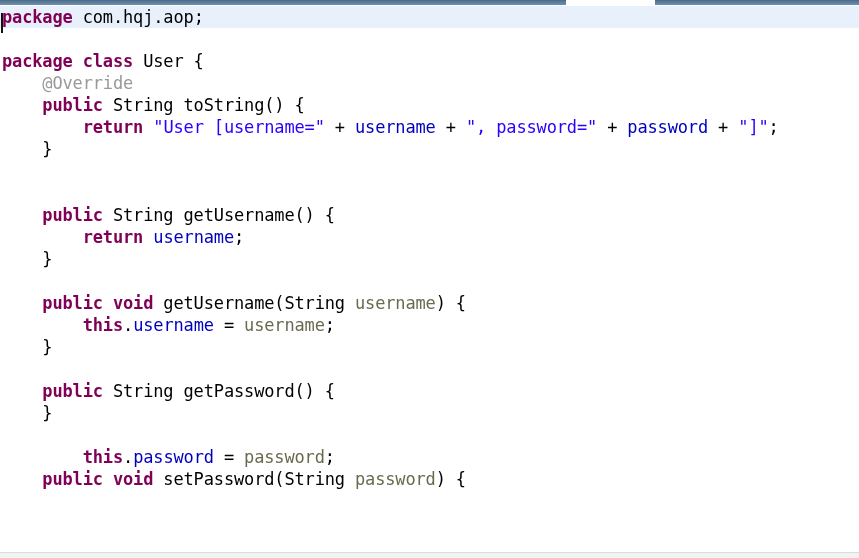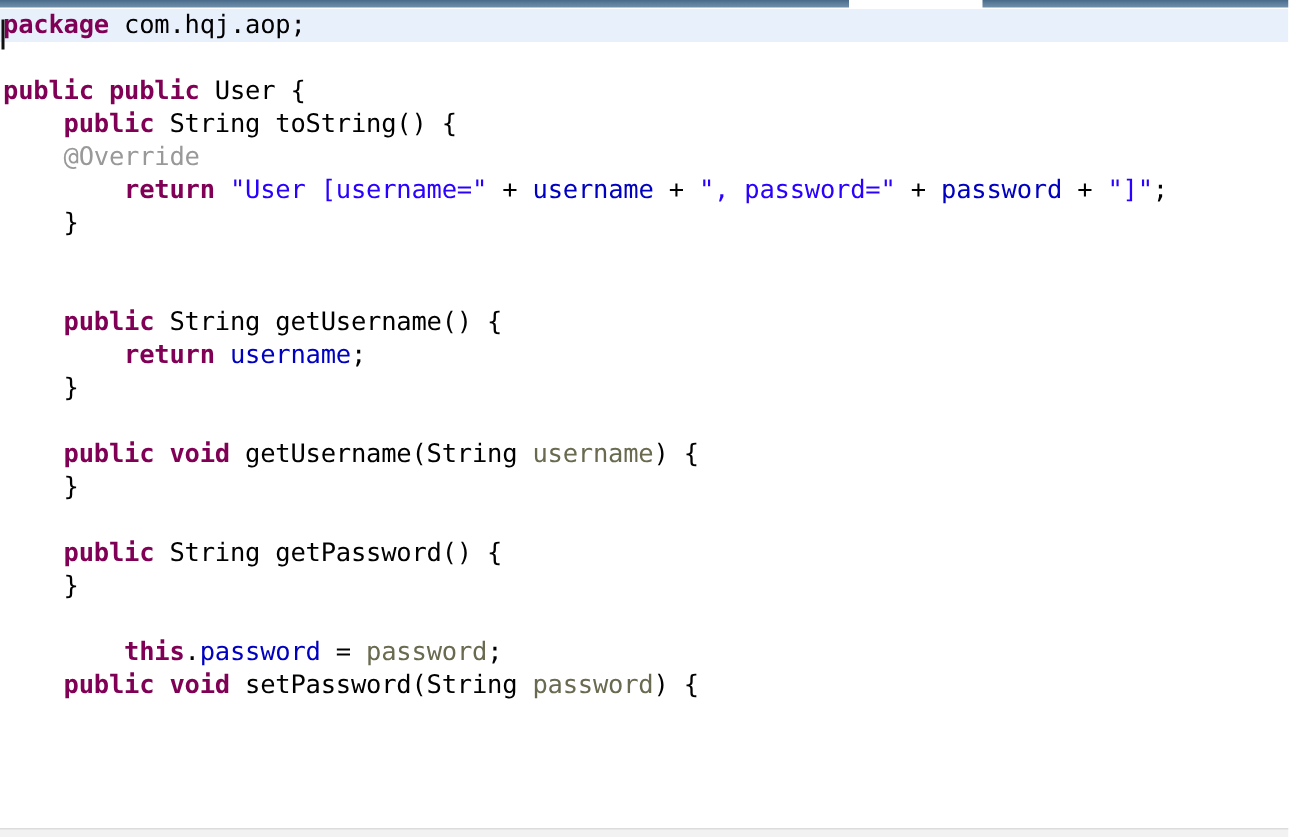--- a/index.html
+++ b/index.html
@@ -113,32 +113,33 @@
     </div>
     <div id="tab-gap"></div>
     <div class="tab-seg" id="tab-seg-right">
       <div class="tab-seg-fill"></div>
     </div>
   </div>
 
   <div id="code-area">
       <div class="code-line current"><span id="caret"></span><span class="tk-kw">package</span><span class="tk-plain"> com.hqj.aop;</span></div>
       <div class="code-line"><span class="tk-plain"></span>&nbsp;</div>
-      <div class="code-line"><span class="tk-kw">public public</span><span class="tk-plain"> User {</span></div>
+      <div class="code-line"><span class="tk-kw">package class</span><span class="tk-plain"> User {</span></div>
+      <div class="code-line"><span class="tk-plain">    </span><span class="tk-anno">@Override</span></div>
       <div class="code-line"><span class="tk-plain">    </span><span class="tk-kw">public</span><span class="tk-plain"> String toString() {</span></div>
-      <div class="code-line"><span class="tk-plain">    </span><span class="tk-anno">@Override</span></div>
       <div class="code-line"><span class="tk-plain">        </span><span class="tk-kw">return</span><span class="tk-plain"> </span><span class="tk-str">"User [username="</span><span class="tk-plain"> + </span><span class="tk-field">username</span><span class="tk-plain"> + </span><span class="tk-str">", password="</span><span class="tk-plain"> + </span><span class="tk-field">password</span><span class="tk-plain"> + </span><span class="tk-str">"]"</span><span class="tk-plain">;</span></div>
       <div class="code-line"><span class="tk-plain">    }</span></div>
       <div class="code-line"><span class="tk-plain"></span>&nbsp;</div>
       <div class="code-line"><span class="tk-plain"></span>&nbsp;</div>
       <div class="code-line"><span class="tk-plain">    </span><span class="tk-kw">public</span><span class="tk-plain"> String getUsername() {</span></div>
       <div class="code-line"><span class="tk-plain">        </span><span class="tk-kw">return</span><span class="tk-plain"> </span><span class="tk-field">username</span><span class="tk-plain">;</span></div>
       <div class="code-line"><span class="tk-plain">    }</span></div>
       <div class="code-line"><span class="tk-plain"></span>&nbsp;</div>
       <div class="code-line"><span class="tk-plain">    </span><span class="tk-kw">public void</span><span class="tk-plain"> getUsername(String </span><span class="tk-param">username</span><span class="tk-plain">) {</span></div>
+      <div class="code-line"><span class="tk-plain">        </span><span class="tk-kw">this</span><span class="tk-plain">.</span><span class="tk-field">username</span><span class="tk-plain"> = </span><span class="tk-param">username</span><span class="tk-plain">;</span></div>
       <div class="code-line"><span class="tk-plain">    }</span></div>
       <div class="code-line"><span class="tk-plain"></span>&nbsp;</div>
       <div class="code-line"><span class="tk-plain">    </span><span class="tk-kw">public</span><span class="tk-plain"> String getPassword() {</span></div>
       <div class="code-line"><span class="tk-plain">    }</span></div>
       <div class="code-line"><span class="tk-plain"></span>&nbsp;</div>
       <div class="code-line"><span class="tk-plain">        </span><span class="tk-kw">this</span><span class="tk-plain">.</span><span class="tk-field">password</span><span class="tk-plain"> = </span><span class="tk-param">password</span><span class="tk-plain">;</span></div>
       <div class="code-line"><span class="tk-plain">    </span><span class="tk-kw">public void</span><span class="tk-plain"> setPassword(String </span><span class="tk-param">password</span><span class="tk-plain">) {</span></div>
     </div>
 
   <div id="bottom-strip"></div>

